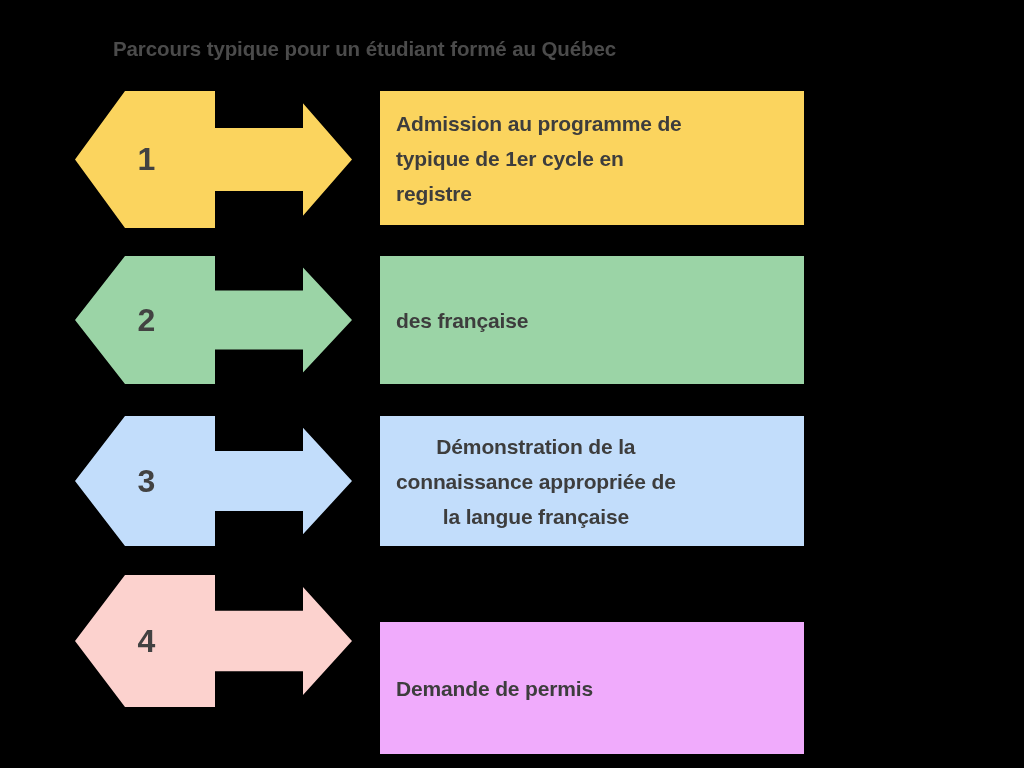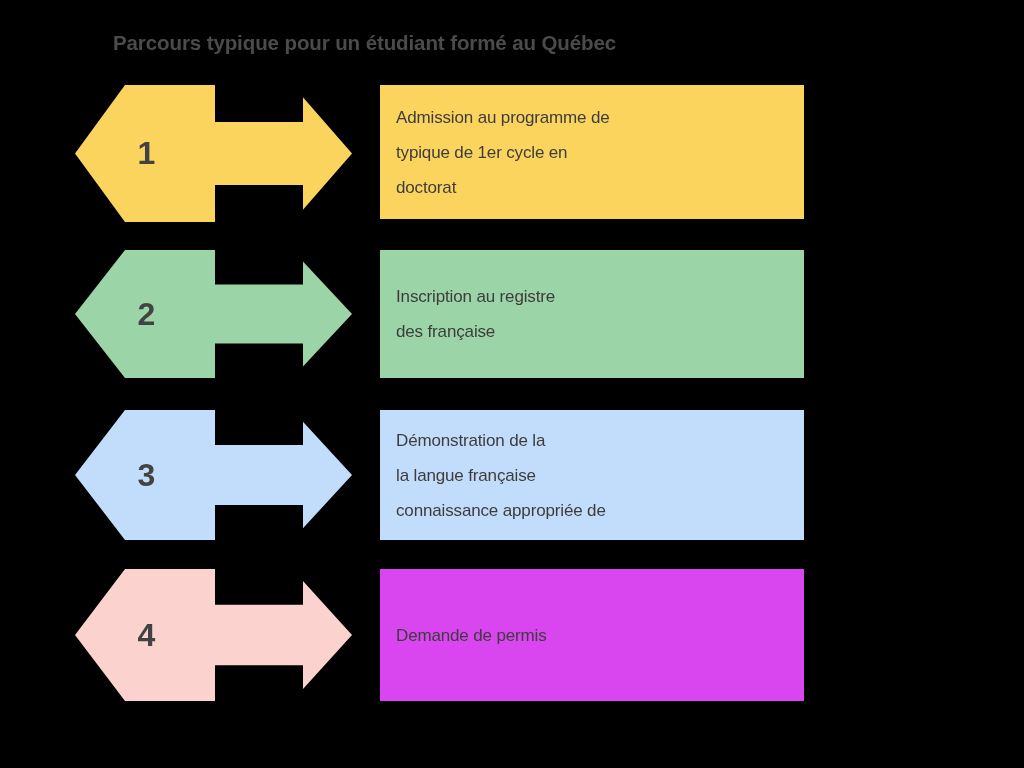--- a/index.html
+++ b/index.html
@@ -12,21 +12,21 @@
     width: 1024px;
     height: 768px;
     position: relative;
     overflow: hidden;
     font-family: "Liberation Sans", sans-serif;
     -webkit-font-smoothing: antialiased;
   }
 
   #stage {
     position: absolute;
-    left: 0; top: 10px;
+    left: 0; top: 16px;
     width: 1024px;
     height: 704px;
   }
 
   
   #page-title {
     position: absolute;
     left: 113px;
     top: 19px;
     font-size: 20.5px;
@@ -103,84 +103,83 @@
     width: 424px;        
     height: 100%;
     display: flex;
     align-items: center;
     box-sizing: border-box;
     padding-left: 16px;
     padding-right: 10px;
   }
 
   .step-text {
-    font-size: 17px;
-    font-weight: 400;
+    font-size: 21px;
+    font-weight: 700;
     line-height: 35px;
     color: #3d3d3d;
     letter-spacing: -0.15px;
   }
 
   
   #row-1 { top: 75px;  height: 137px; }
   #row-2 { top: 240px; height: 128px; }
   #row-3 { top: 400px; height: 130px; }
   #row-4 { top: 559px; height: 132px; }
 
   
   #row-1 .step-box { top: 0px;  height: 134px; }
   #row-2 .step-box { top: 0px;  height: 128px; }
-  #row-3 .step-box { top: 0px;  height: 130px; }
+  #row-3 .step-box { top: 0px;  height: 130px; text-align: center; }
   #row-4 .step-box { top: 0px;  height: 132px; }
 </style>
 </head>
 <body style="background: rgb(0, 0, 0);">
 
 <div id="stage">
 
   <div id="page-title" style="color: rgb(75, 75, 75);">Parcours typique pour un étudiant formé au Québec</div>
 
   <div class="step-row" id="row-1">
     <div class="step-shape" style="background: rgb(251, 212, 94);"></div>
     <div class="step-number">1</div>
     <div class="step-box" style="background: rgb(251, 212, 94);">
       <div class="step-text" style="color: rgb(61, 61, 61);">
         <div>Admission au programme de</div>
         <div>typique de 1er cycle en</div>
-        <div>doctorat</div>
+        <div>registre</div>
       </div>
     </div>
   </div>
 
   <div class="step-row" id="row-2">
     <div class="step-shape" style="background: rgb(155, 212, 166);"></div>
     <div class="step-number">2</div>
     <div class="step-box" style="background: rgb(155, 212, 166);">
       <div class="step-text" style="color: rgb(61, 61, 61);">
-        <div>Inscription au registre</div>
         <div>des française</div>
       </div>
     </div>
   </div>
 
   <div class="step-row" id="row-3">
     <div class="step-shape" style="background: rgb(194, 221, 251);"></div>
     <div class="step-number">3</div>
     <div class="step-box" style="background: rgb(194, 221, 251);">
       <div class="step-text" style="color: rgb(61, 61, 61);">
         <div>Démonstration de la</div>
+        <div>connaissance appropriée de</div>
         <div>la langue française</div>
-        <div>connaissance appropriée de</div>
       </div>
     </div>
   </div>
 
   <div class="step-row" id="row-4">
     <div class="step-shape" style="background: rgb(252, 210, 206);"></div>
     <div class="step-number">4</div>
-    <div class="step-box" style="background: #d946ef;">
+    <div class="step-box" style="background: #f0abfc; margin-top: 47px;">
       <div class="step-text" style="color: rgb(61, 61, 61);">
         <div>Demande de permis</div>
       </div>
     </div>
   </div>
 
 </div>
 
 </body></html>

